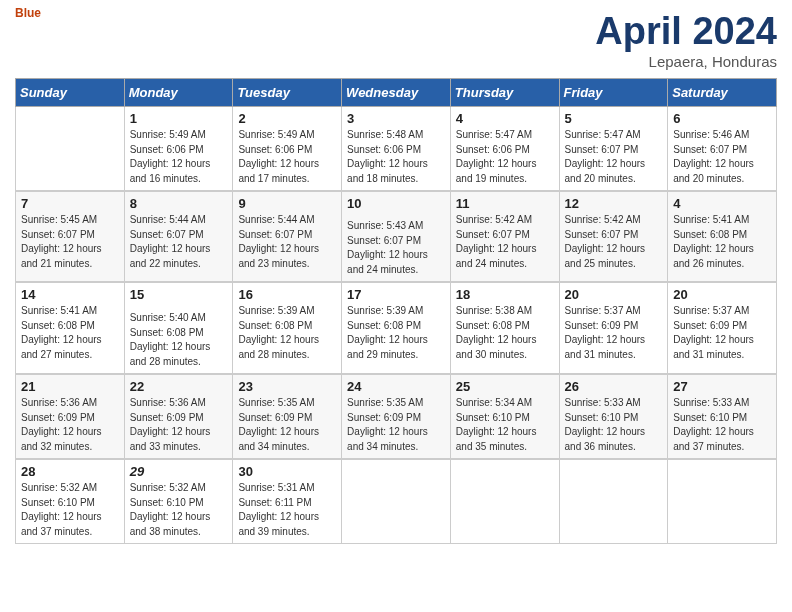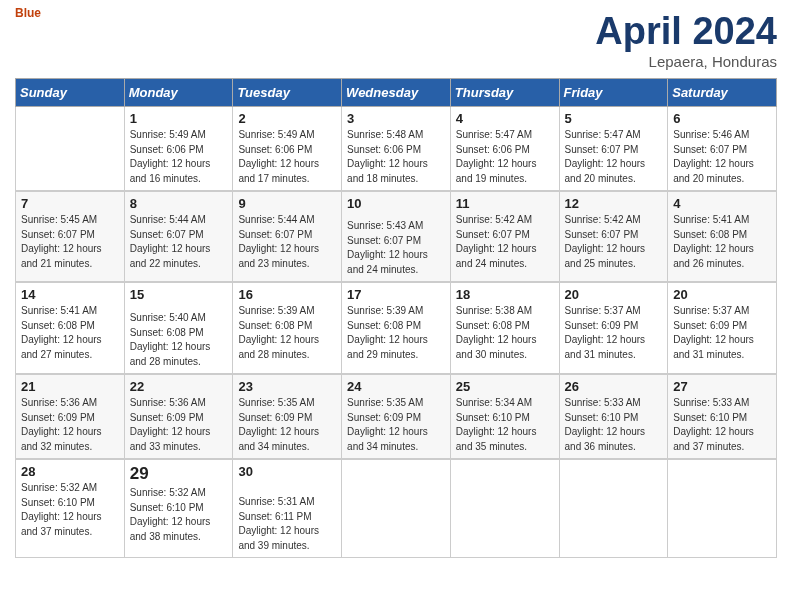--- a/index.html
+++ b/index.html
@@ -213,27 +213,27 @@
           </td>
         </tr>
         <tr style="border-top: 2px solid rgb(204, 204, 204);">
           <td style="height: 80px;">
             <div style="font-weight: bold; font-size: 13px; margin-bottom: 2px;">28</div>
             <div style="font-size: 10px; line-height: 1.45; color: rgb(51, 51, 51); white-space: pre-line;">Sunrise: 5:32 AM
 Sunset: 6:10 PM
 Daylight: 12 hours and 37 minutes.</div>
           </td>
           <td style="height: 80px;">
-            <div style="font-weight: bold; font-size: 17px; margin-bottom: 2px;">29</div>
+            <div style="font-weight: bold; font-size: 13px; margin-bottom: 2px; font-style: italic;">29</div>
             <div style="font-size: 10px; line-height: 1.45; color: rgb(51, 51, 51); white-space: pre-line;">Sunrise: 5:32 AM
 Sunset: 6:10 PM
 Daylight: 12 hours and 38 minutes.</div>
           </td>
           <td style="height: 80px;">
-            <div style="font-weight: bold; font-size: 13px; margin-bottom: 16px;">30</div>
+            <div style="font-weight: bold; font-size: 13px; margin-bottom: 2px;">30</div>
             <div style="font-size: 10px; line-height: 1.45; color: rgb(51, 51, 51); white-space: pre-line;">Sunrise: 5:31 AM
 Sunset: 6:11 PM
 Daylight: 12 hours and 39 minutes.</div>
           </td>
           <td style="height: 80px;"></td>
           <td style="height: 80px;"></td>
           <td style="height: 80px;"></td>
           <td style="height: 80px;"></td>
         </tr>
       </tbody>

